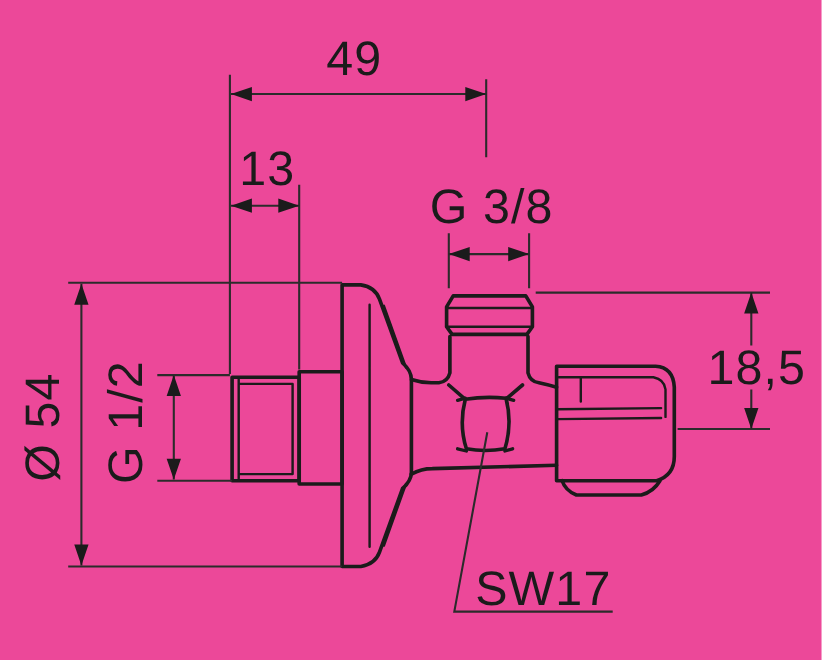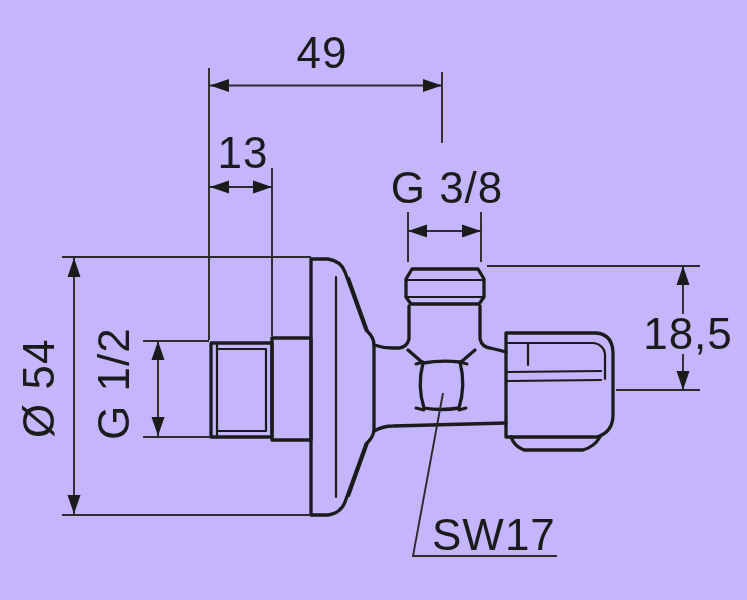--- a/index.html
+++ b/index.html
@@ -1,19 +1,19 @@
 <!DOCTYPE html>
 <html><head>
 <meta charset="utf-8">
 <style>
   html,body{margin:0;padding:0;background:#ffffff;}
   .canvas{
     position:relative;
     width:747px;height:600px;
-    background:#c4b5fd;
+    background:#ec4899;
     overflow:hidden;
     font-family:"Liberation Sans", sans-serif;
   }
   svg{display:block;width:747px;height:600px;}
   .part path{stroke:#1b1b1b;stroke-width:3.3;fill:none;stroke-linejoin:round;stroke-linecap:round;}
   .part path.thin{stroke-width:2.2;}
   .part path.tick{stroke-width:3;}
   .dim path{stroke:#2b2b2b;stroke-width:1.9;fill:none;stroke-linecap:butt;}
   .dim path.arrows{fill:#1b1b1b;stroke:none;}
   .labels text{

